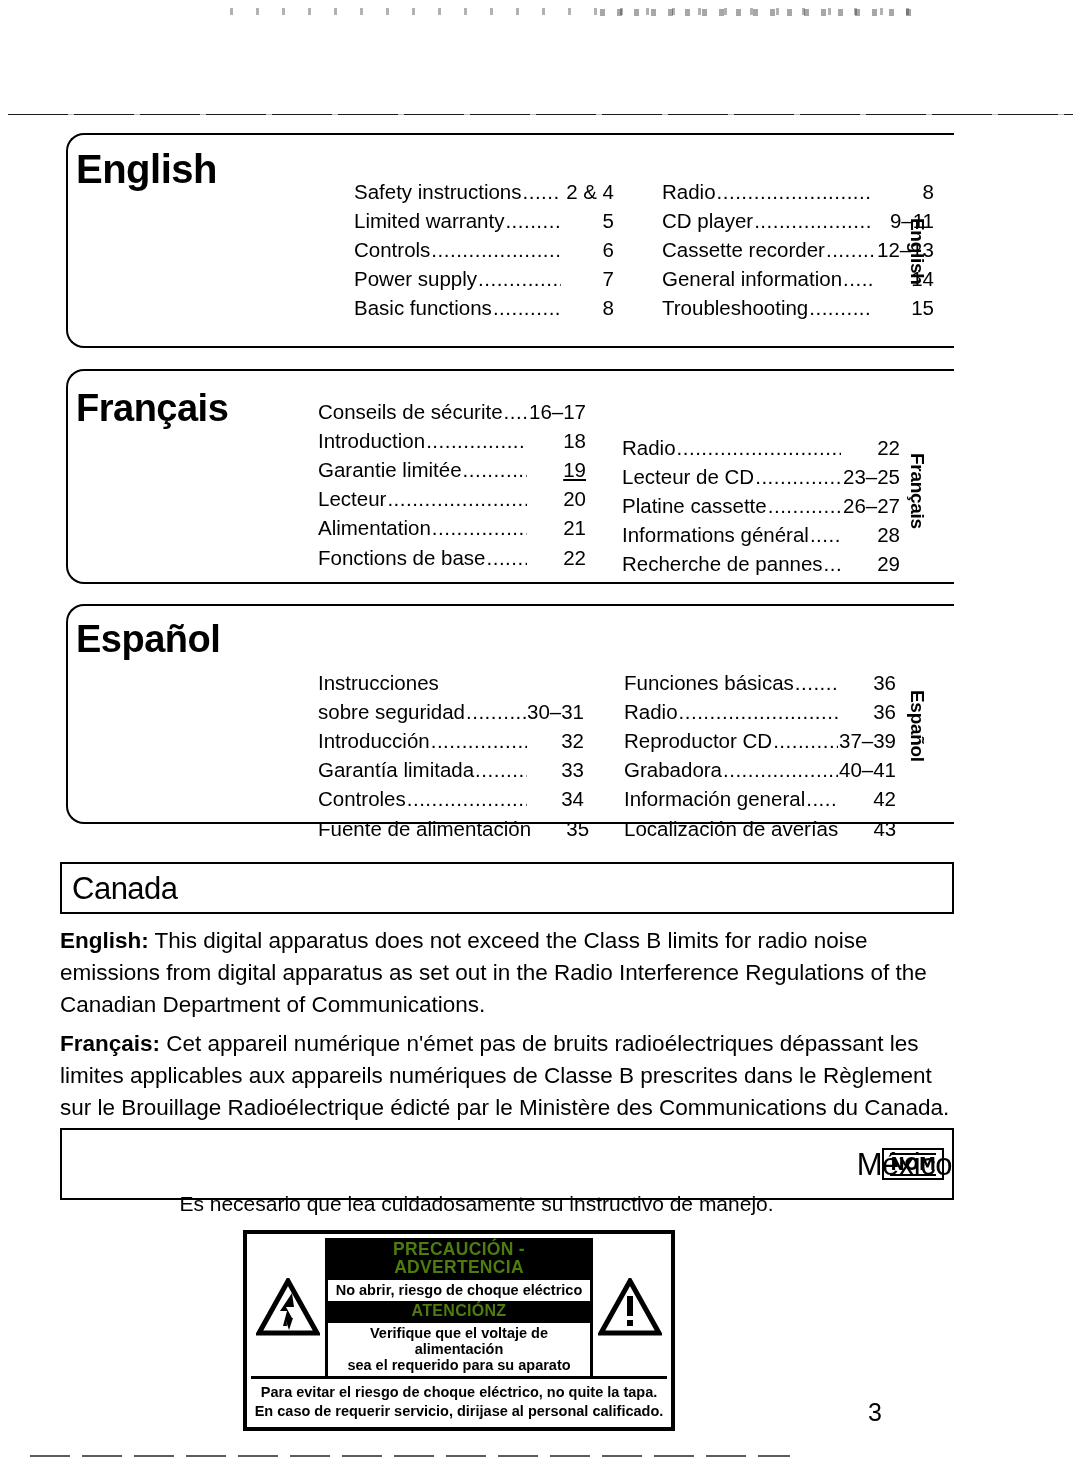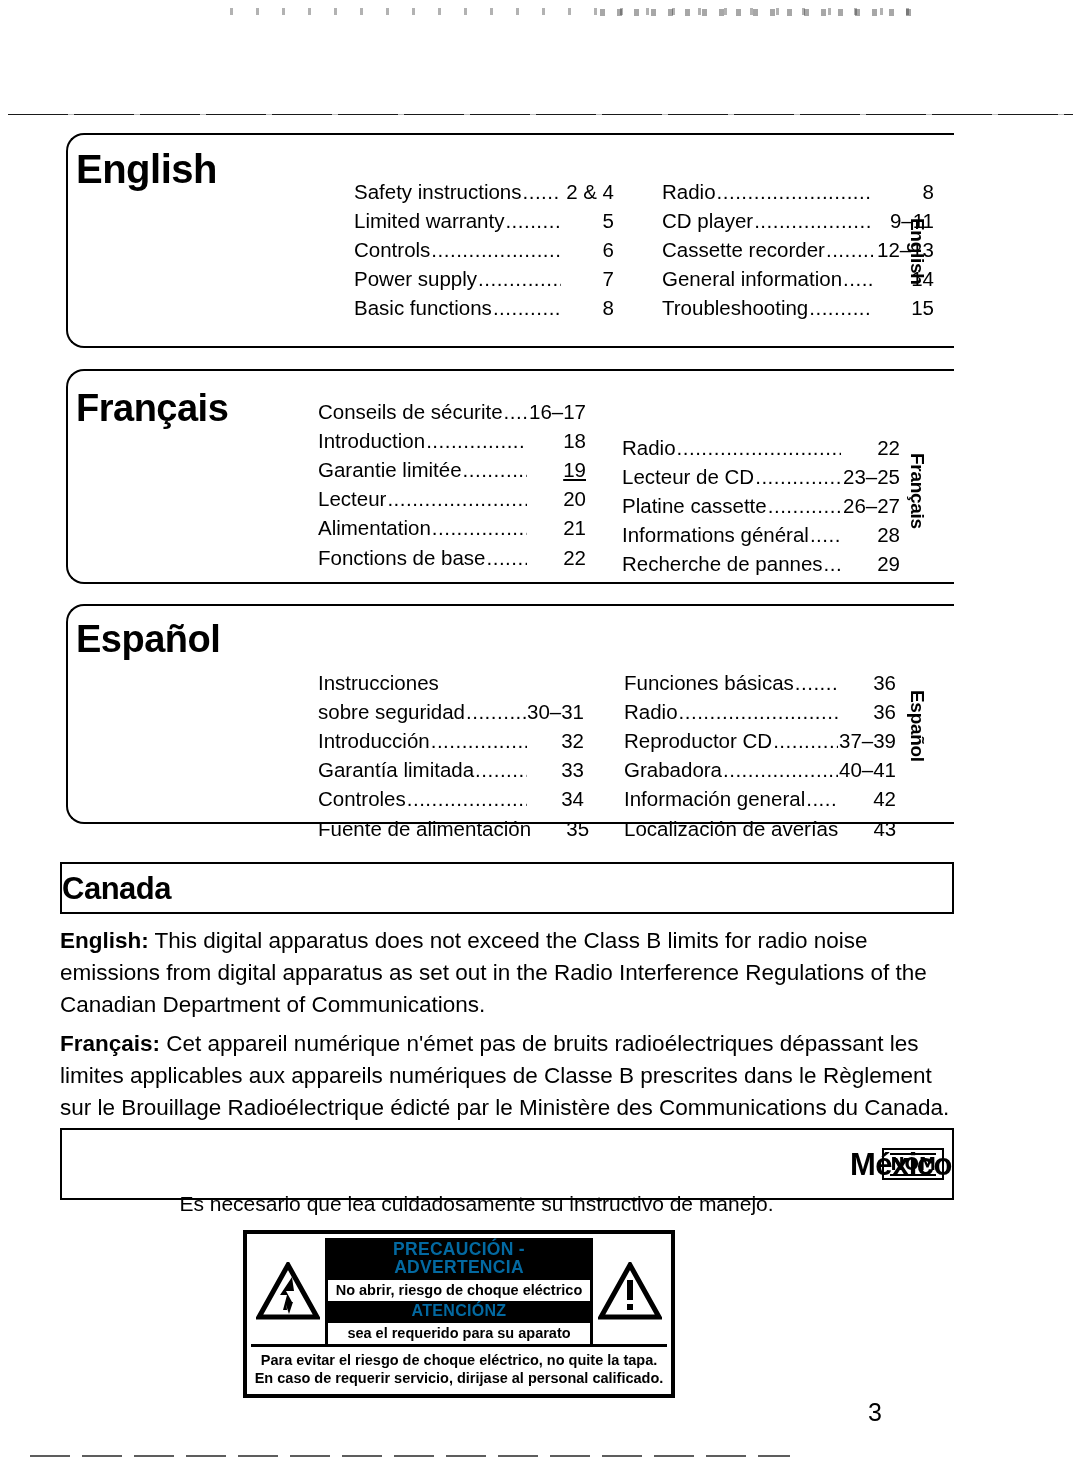--- a/index.html
+++ b/index.html
@@ -128,22 +128,23 @@
   .region-box {
     position: absolute;
     left: 60px;
     width: 894px;
     border: 2px solid #000;
     box-sizing: border-box;
     display: flex;
     align-items: center;
   }
   .region-title {
-    font-weight: bold;
+    font-weight: normal;
     letter-spacing: -0.5px;
+    padding-left: 10px;
     line-height: 1;
   }
   .nom-badge {
     position: absolute;
     right: 8px;
     top: 50%;
     transform: translateY(-50%);
     border: 2px solid #000;
     padding: 3px 6px 2px 6px;
     line-height: 1;
@@ -206,21 +207,21 @@
   }
   .tri-cell.left { border-right: 3px solid #000; }
   .tri-cell.right { border-left: 3px solid #000; }
   .mid-cell {
     flex: 1 1 auto;
     display: flex;
     flex-direction: column;
   }
   .band {
     background: #000;
-    color: #0369a1;
+    color: #4d7c0f;
     text-align: center;
     font-weight: bold;
     letter-spacing: 0.3px;
     padding: 2px 0 3px 0;
     line-height: 1.05;
   }
   .band.t1 { font-size: 17.5px; }
   .band.t2 { font-size: 16px; }
   .subline {
     background: #fff;
@@ -485,20 +486,21 @@
         <path d="M36 15 L24 33 L31 33 L27 48 L31 48 L30 40 L36 40 L30 29 L38 29 Z" fill="#000"></path>
         <path d="M29 40 L33 52 L37 40 Z" fill="#000"></path>
       </svg>
     </div>
 
     <div class="mid-cell">
       <div class="band t1">PRECAUCIÓN - ADVERTENCIA</div>
       <div class="subline">No abrir, riesgo de choque eléctrico</div>
       <div class="band t2">ATENCIÓNZ</div>
       <div class="subline">
+        <div>Verifique que el voltaje de alimentación</div>
         <div>sea el requerido para su aparato</div>
       </div>
     </div>
 
     <div class="tri-cell right">
       <svg class="tri-svg" width="64" height="58" viewBox="0 0 64 58">
         <polygon points="32,3 61,55 3,55" fill="none" stroke="#000" stroke-width="5"></polygon>
         <rect x="29" y="18" width="6" height="20" fill="#000"></rect>
         <rect x="29" y="42" width="6" height="6" fill="#000"></rect>
       </svg>

